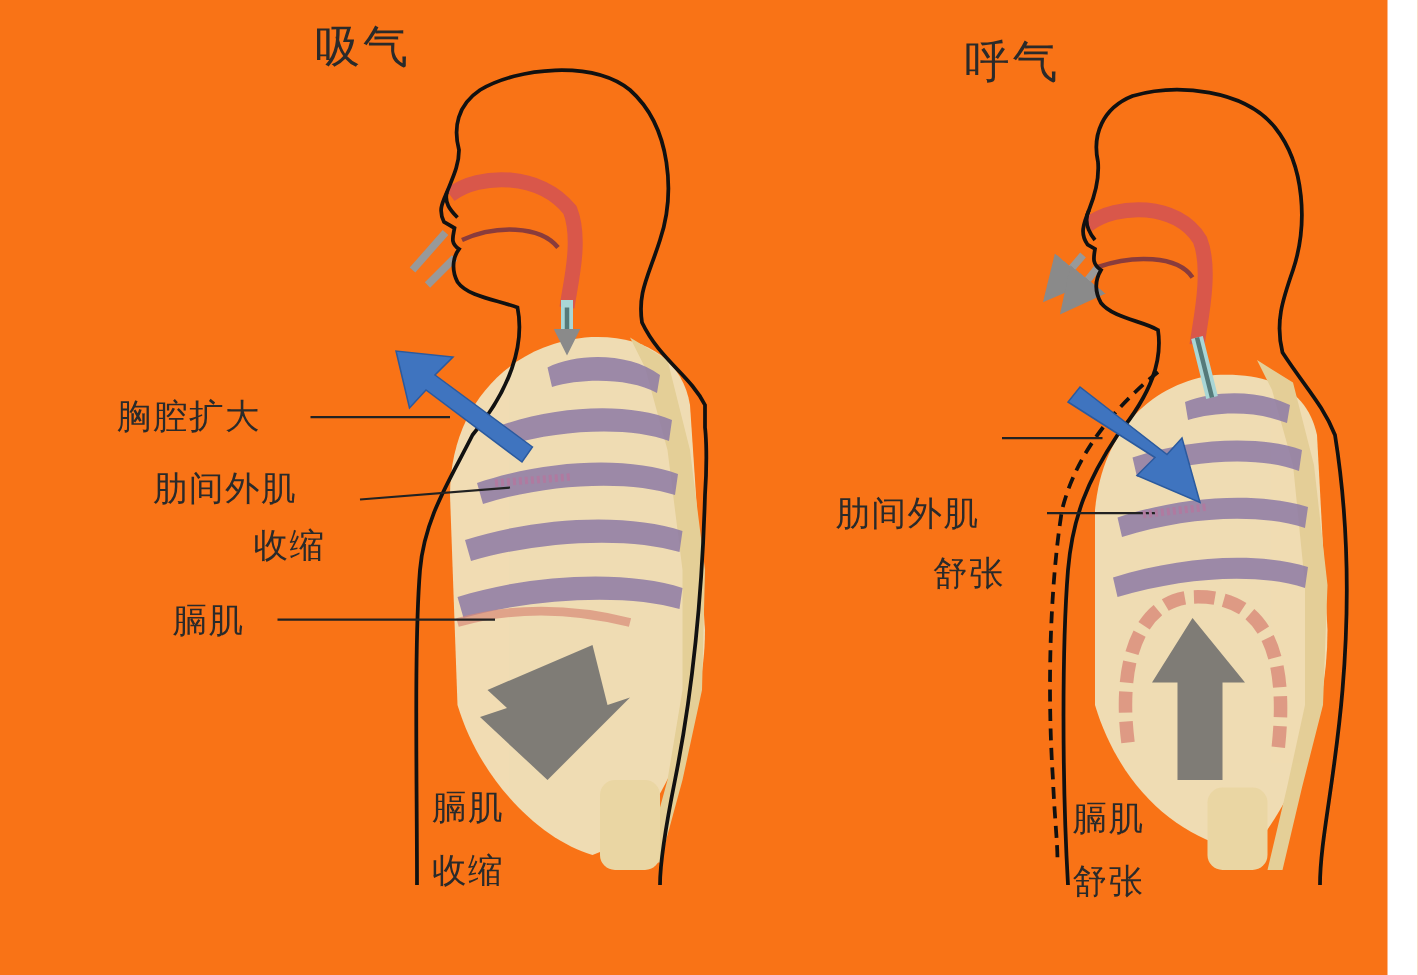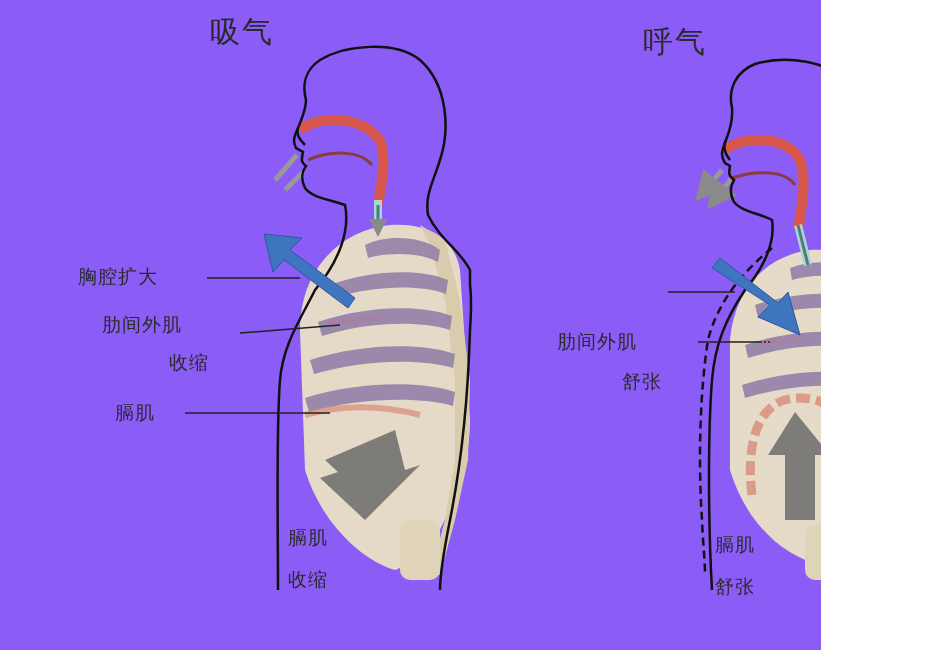--- a/index.html
+++ b/index.html
@@ -1,19 +1,19 @@
 <!DOCTYPE html>
 <html><head>
 <meta charset="utf-8">
 <style>
   html, body { margin: 0; padding: 0; background: #ffffff; }
-  #root { position: relative; width: 821px; height: 650px; overflow: hidden; background: #8b5cf6;
+  #root { position: relative; width: 925px; height: 650px; overflow: hidden; background: #f97316;
           font-family: Liberation Sans, sans-serif; color: #222; }
   svg { position: absolute; left: 0; top: 0; }
-  .lbl { position: absolute; font-size: 19px; line-height: 30px; color: #2a2a2a; white-space: nowrap; letter-spacing: 1px; }
+  .lbl { position: absolute; font-size: 23px; line-height: 30px; color: #2a2a2a; white-space: nowrap; letter-spacing: 1px; }
   .title { position: absolute; font-size: 30px; line-height: 34px; color: #2a2a2a; letter-spacing: 2px; }
 </style>
 </head>
 <body>
 
 <div id="root">
 
   <svg width="945" height="650" viewBox="0 0 945 650">
     <defs>
       <marker id="dgHead" markerWidth="6" markerHeight="6" refX="3" refY="3" orient="auto">

